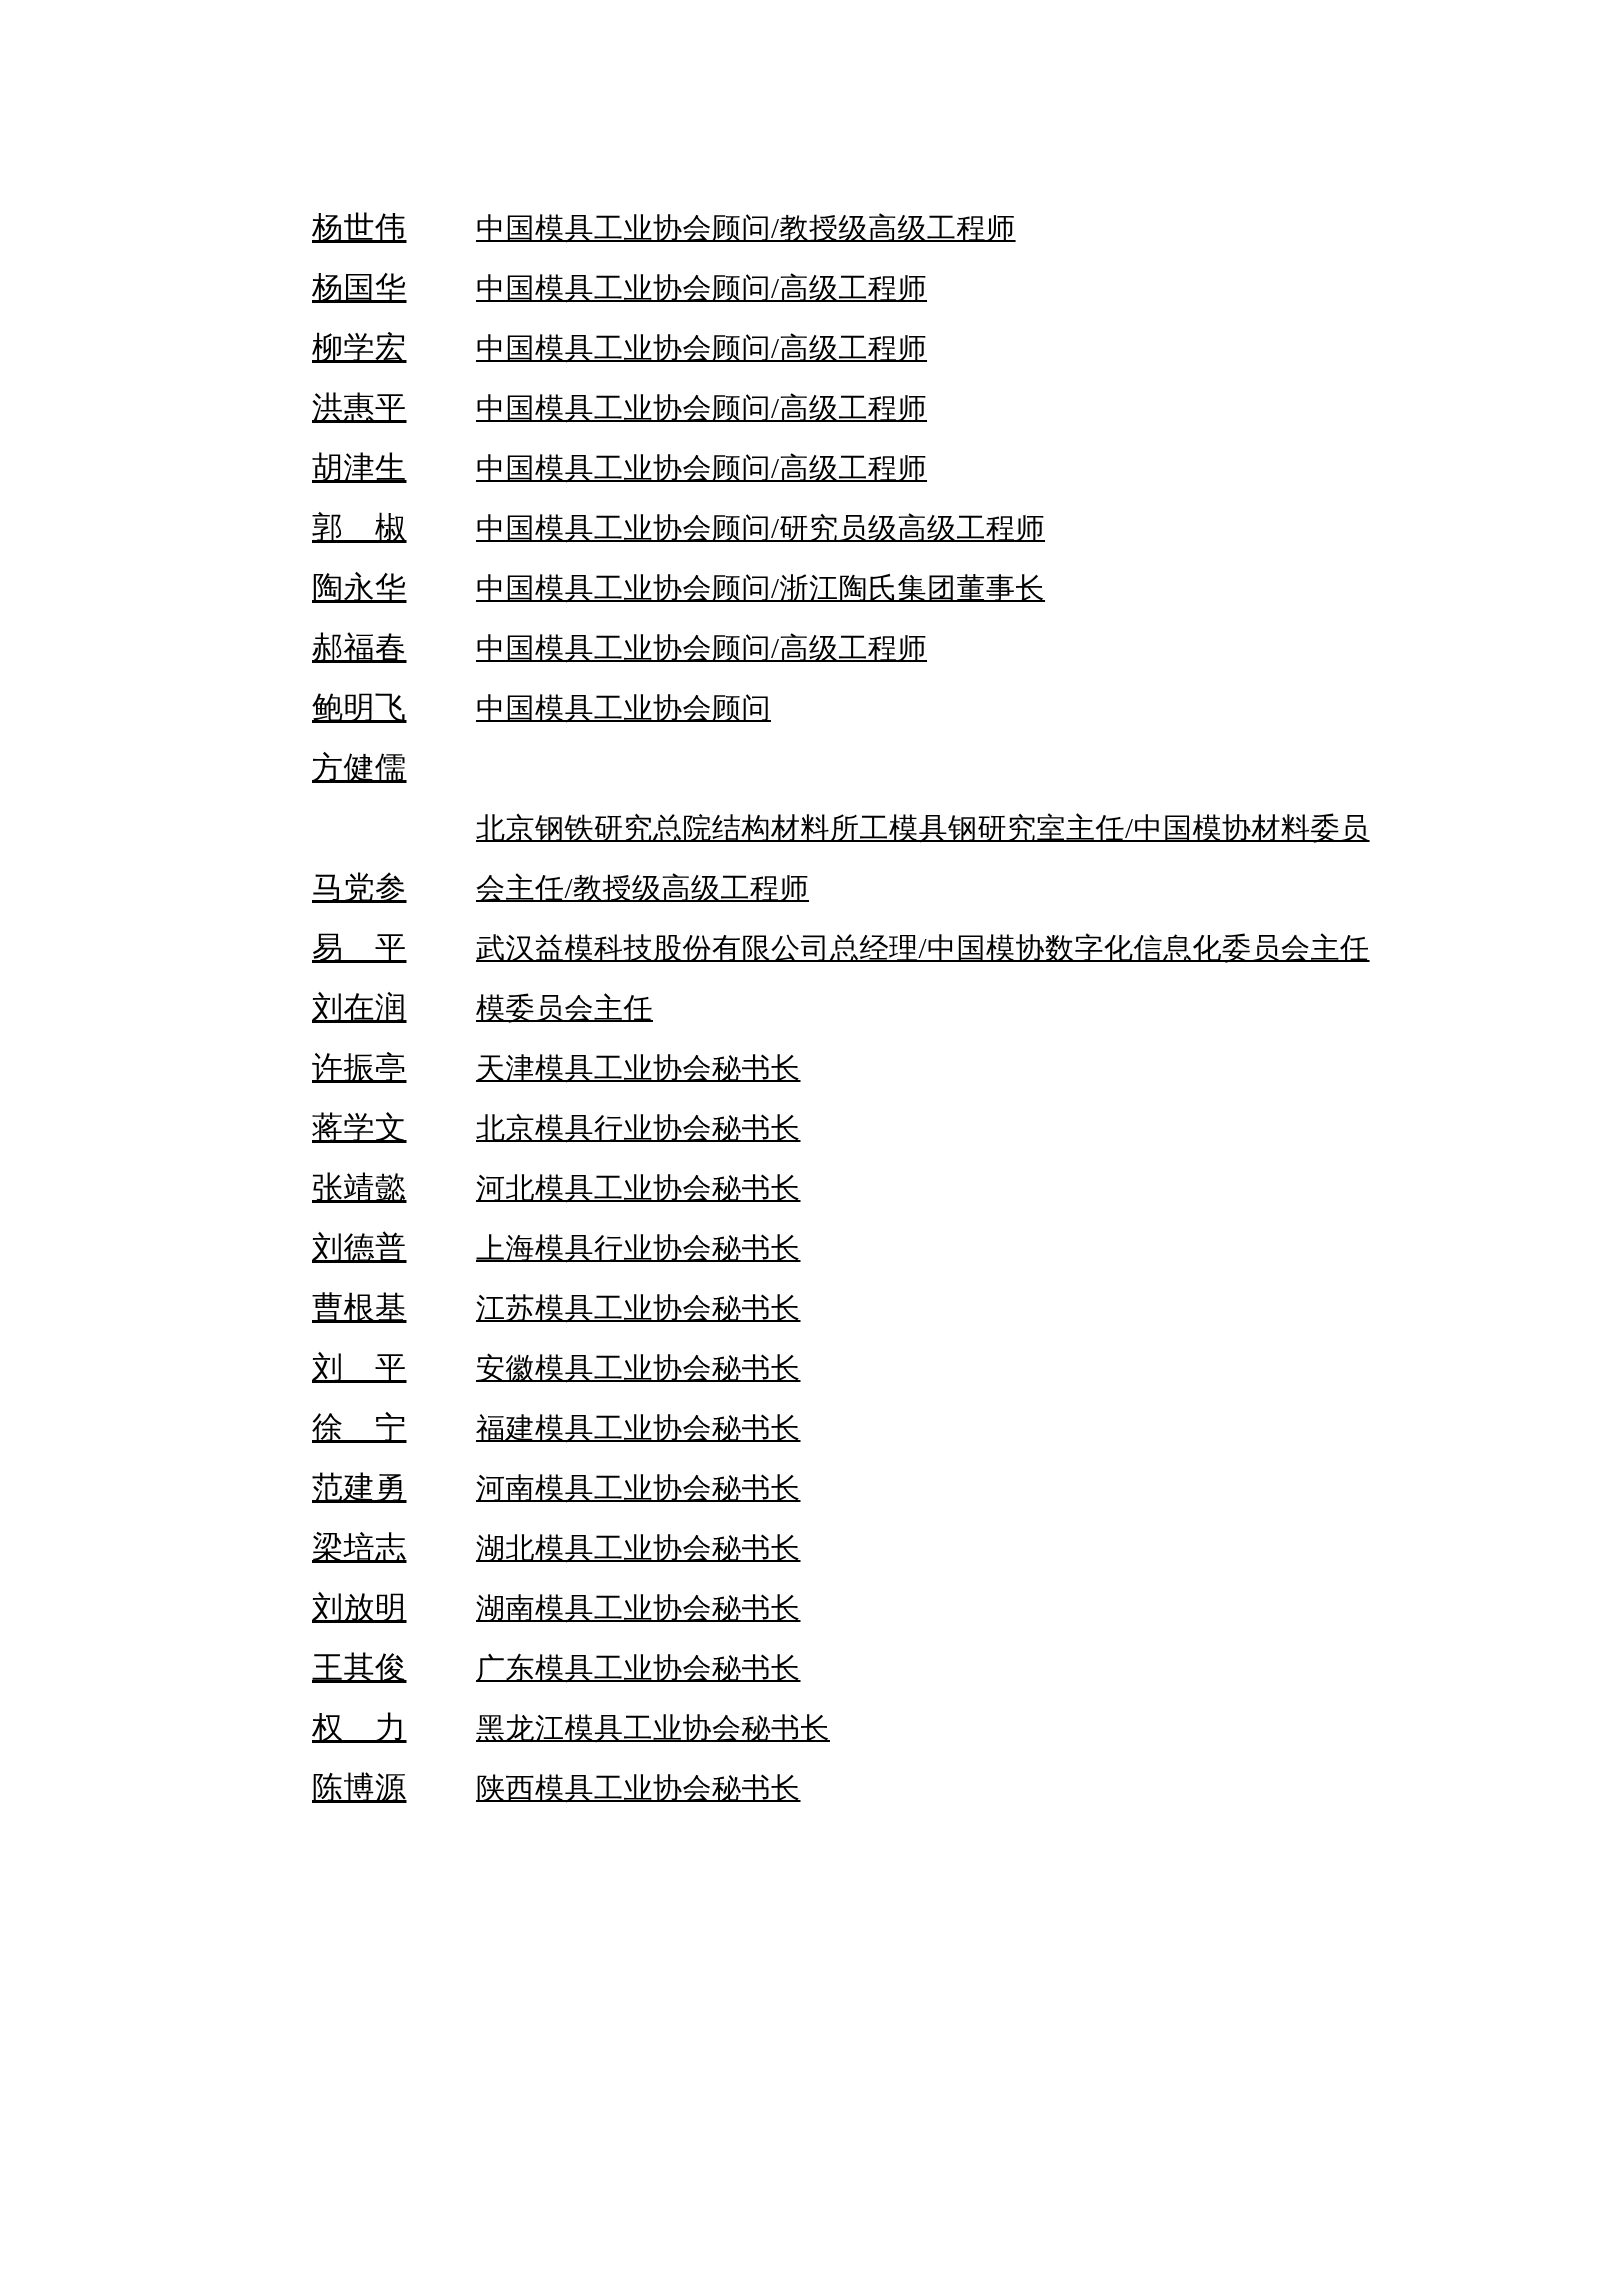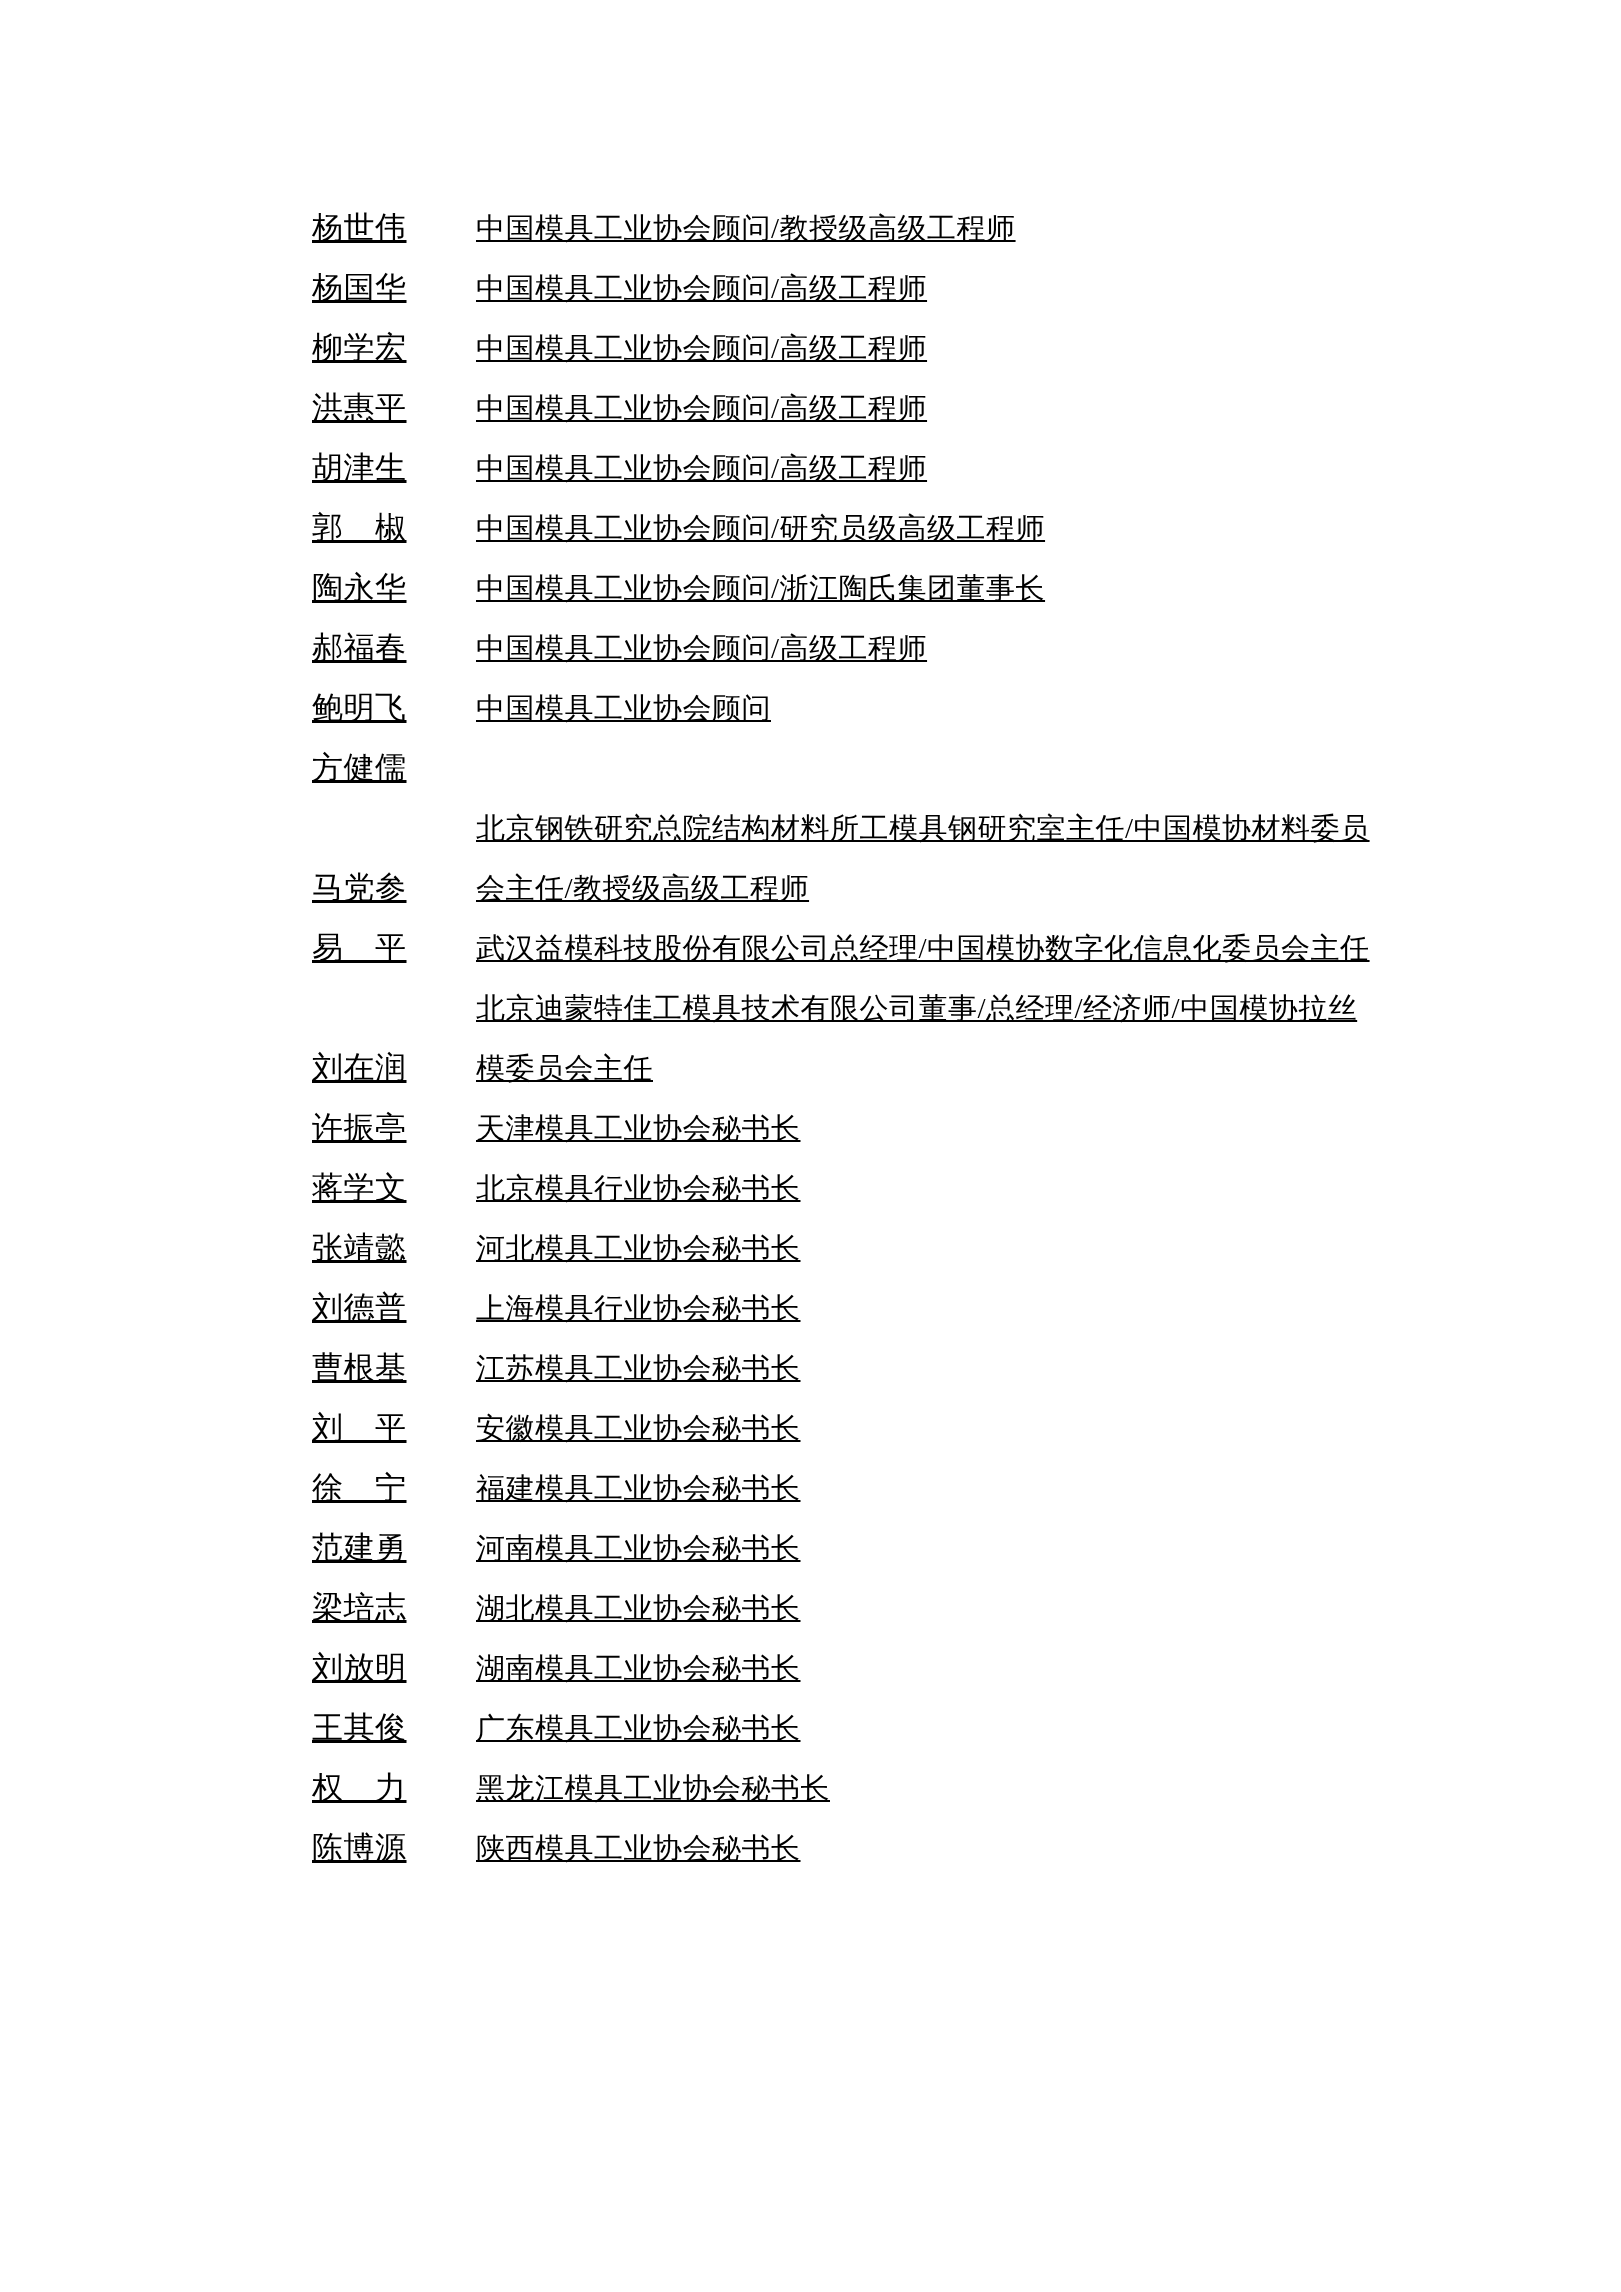--- a/index.html
+++ b/index.html
@@ -135,21 +135,20 @@
   <div class="entry">
     <div class="name-col">易　平</div>
     <div class="desc-col">
           <div class="title-line">武汉益模科技股份有限公司总经理/中国模协数字化信息化委员会主任</div>
         </div>
   </div>
 
   <div class="entry">
     <div class="name-col">刘在润</div>
     <div class="desc-col">
-          <div class="title-line">北京迪蒙特佳工模具技术有限公司董事/总经理/经济师/中国模协拉丝</div>
           <div class="title-line">模委员会主任</div>
         </div>
   </div>
 
   <div class="entry">
     <div class="name-col">许振亭</div>
     <div class="desc-col">
           <div class="title-line">天津模具工业协会秘书长</div>
         </div>
   </div>

